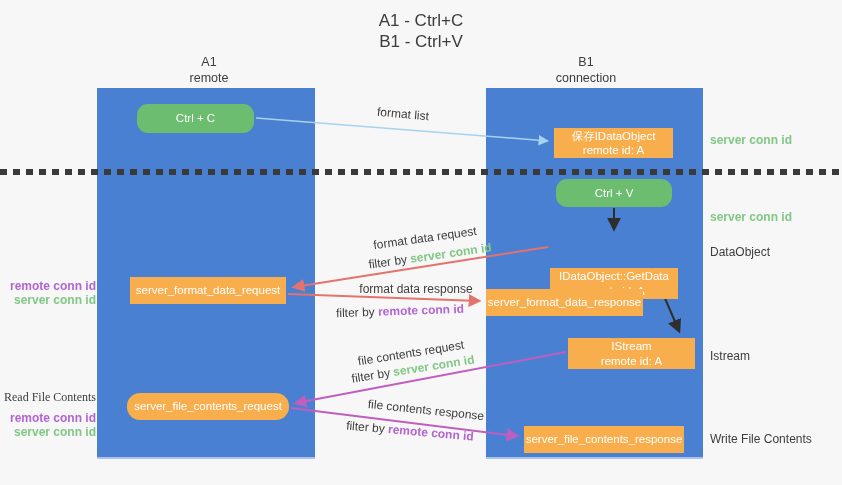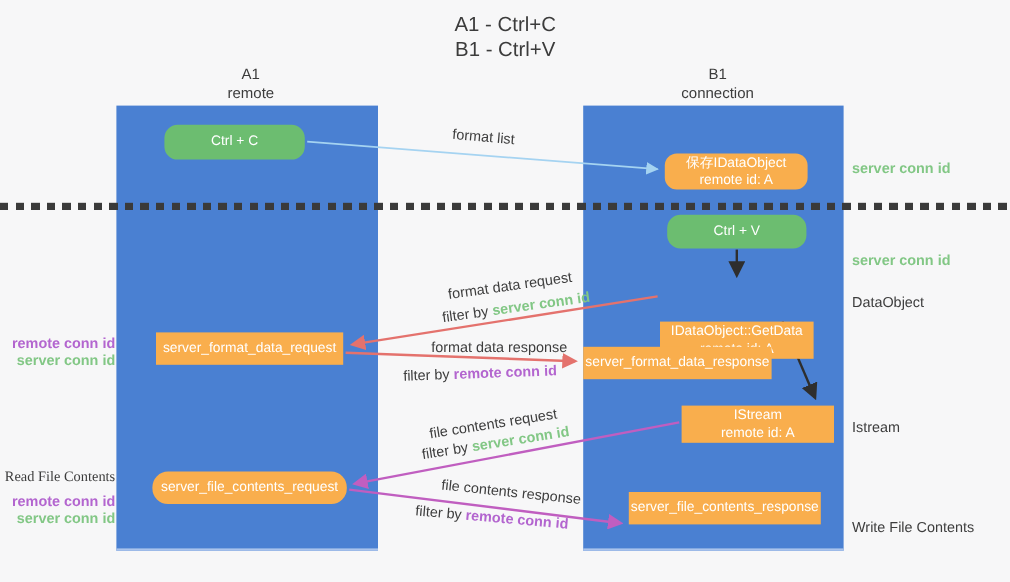--- a/index.html
+++ b/index.html
@@ -15,21 +15,21 @@
   .title{
     position:absolute;left:0;top:10px;width:842px;
     text-align:center;font-size:17px;color:#3c3c3c;line-height:1.25;
   }
 
   .col-header{
     position:absolute;top:55px;width:160px;text-align:center;
     font-size:12.5px;color:#3c3c3c;line-height:1.25;
   }
   .col-header.left{left:129px;}
-  .col-header.right{left:518px;}
+  .col-header.right{left:506px;}
 
   .column{
     position:absolute;top:88px;height:371px;width:218px;
     background:#4a80d2;border-bottom:2px solid #aac3ec;
     box-sizing:border-box;
   }
   .column.left{left:97px;}
   .column.right{left:486px;width:217px;}
 
   .dashed-line{
@@ -41,27 +41,27 @@
     position:absolute;display:flex;flex-direction:column;
     align-items:center;justify-content:center;
     color:#ffffff;font-size:11.5px;text-align:center;line-height:1.25;
     box-sizing:border-box;white-space:nowrap;
   }
   .box.green{background:#6cbd70;border-radius:11px;}
   .box.orange{background:#f9ae4d;}
 
   #box-ctrl-c{left:137px;top:104px;width:117px;height:29px;}
   #box-ctrl-v{left:556px;top:179px;width:116px;height:28px;}
-  #box-save-idataobject{left:554px;top:128px;width:119px;height:30px;border-radius:10px;}
+  #box-save-idataobject{left:554px;top:128px;width:119px;height:30px;}
   #box-getdata{left:550px;top:236px;width:128px;height:31px;margin-top:32px;}
   #box-format-request{left:130px;top:277px;width:156px;height:27px;}
   #box-format-response{left:486px;top:289px;width:157px;height:27px;}
   #box-istream{left:568px;top:338px;width:127px;height:31px;}
   #box-file-request{left:127px;top:393px;width:162px;height:27px;border-radius:13px;}
-  #box-file-response{left:524px;top:410px;width:160px;height:27px;}
+  #box-file-response{left:524px;top:426px;width:160px;height:27px;}
 
   .mid-label{
     position:absolute;font-size:12px;color:#3d3d3d;
     white-space:nowrap;text-align:center;
   }
   .green-t{color:#82c785;font-weight:bold;}
   .purple-t{color:#b365cf;font-weight:bold;}
 
   #lbl-format-list{left:343px;top:107px;width:120px;transform:rotate(5deg);}
   #lbl-fmt-req{left:350px;top:231px;width:150px;transform:rotate(-8deg);}

